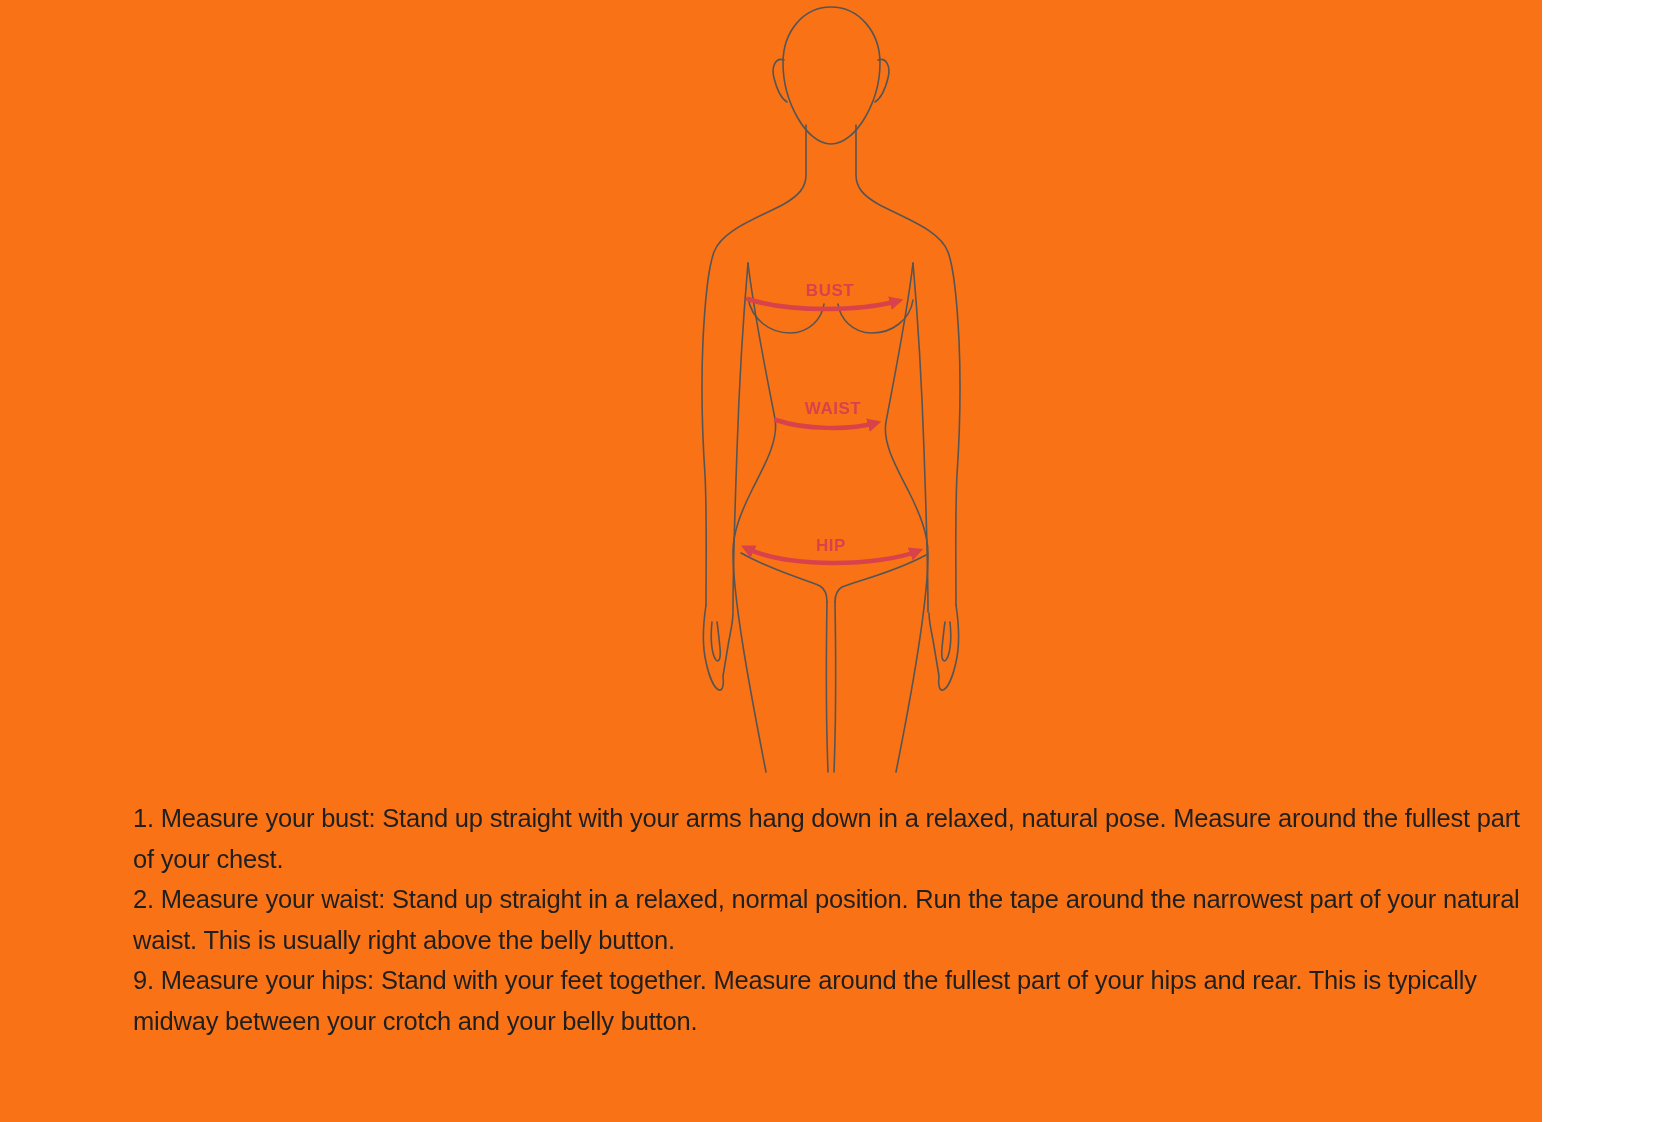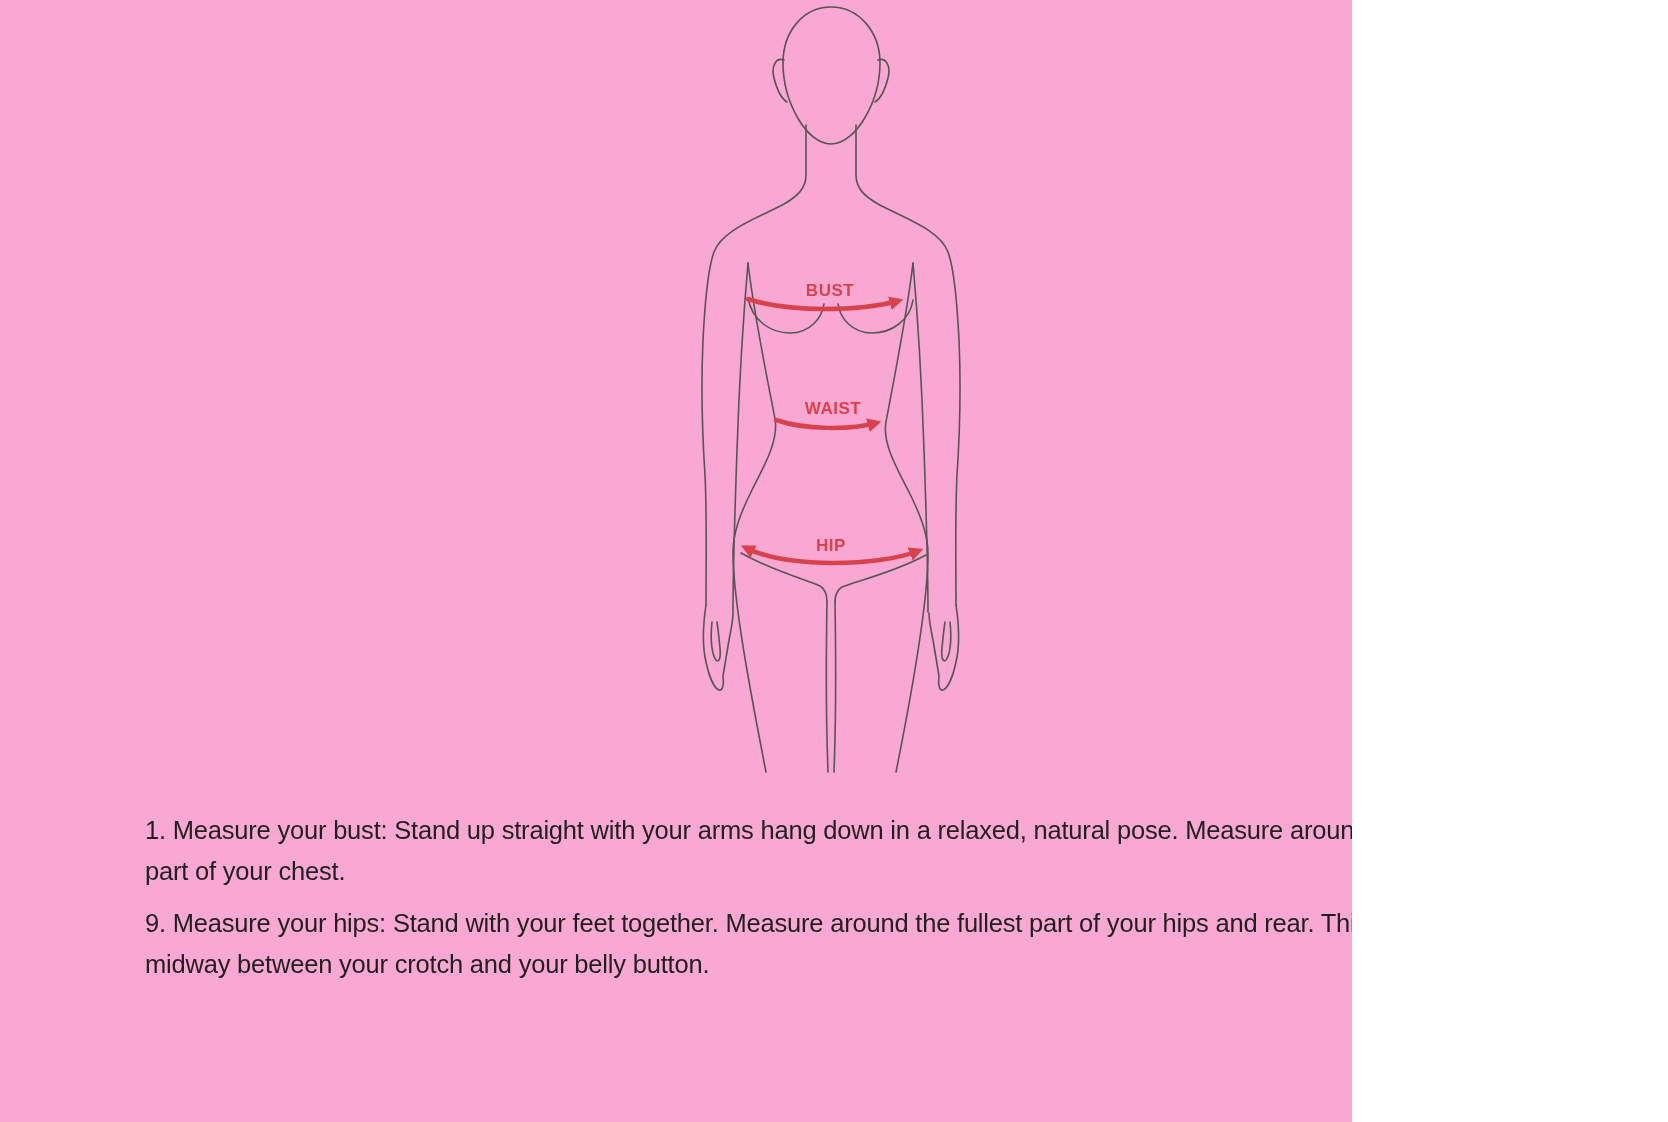--- a/index.html
+++ b/index.html
@@ -2,23 +2,23 @@
 <html><head>
 <meta charset="utf-8">
 <style>
   html, body {
     margin: 0;
     padding: 0;
     background: #ffffff;
   }
   .canvas {
     position: relative;
-    width: 1352px;
+    width: 1542px;
     height: 1122px;
-    background: #f9a8d4;
+    background: #f97316;
     overflow: hidden;
     font-family: "Liberation Sans", sans-serif;
   }
   .figure-svg {
     position: absolute;
     left: 620px;
     top: 0;
     width: 420px;
     height: 780px;
   }
@@ -47,21 +47,21 @@
     position: absolute;
     left: 133px;
     top: 798px;
     width: 1400px;
     color: #1f1f1f;
     font-size: 25.5px;
     line-height: 40.5px;
     letter-spacing: -0.2px;
   }
   .instructions p {
-    margin: 12px;
+    margin: 0;
     padding: 0;
   }
 </style>
 </head>
 <body>
 
 <div class="canvas">
 
   <svg class="figure-svg" viewBox="620 0 420 780" xmlns="http://www.w3.org/2000/svg">
     <defs>
@@ -101,16 +101,17 @@
     <path class="red-line" d="M776,420 C805,430 850,430 876,423" marker-end="url(#arrow)"></path>
     <path class="red-line" d="M746,548 C787,568 877,567 918,551" marker-start="url(#arrow)" marker-end="url(#arrow)"></path>
 
     <text class="lbl-bust" x="830" y="296">BUST</text>
     <text class="lbl-waist" x="833" y="414">WAIST</text>
     <text class="lbl-hip" x="831" y="551">HIP</text>
   </svg>
 
   <div class="instructions">
     <p>1. Measure your bust: Stand up straight with your arms hang down in a relaxed, natural pose. Measure around the fullest part of your chest.</p>
+    <p>2. Measure your waist: Stand up straight in a relaxed, normal position. Run the tape around the narrowest part of your natural waist. This is usually right above the belly button.</p>
     <p>9. Measure your hips: Stand with your feet together. Measure around the fullest part of your hips and rear. This is typically midway between your crotch and your belly button.</p>
   </div>
 
 </div>
 
 </body></html>

